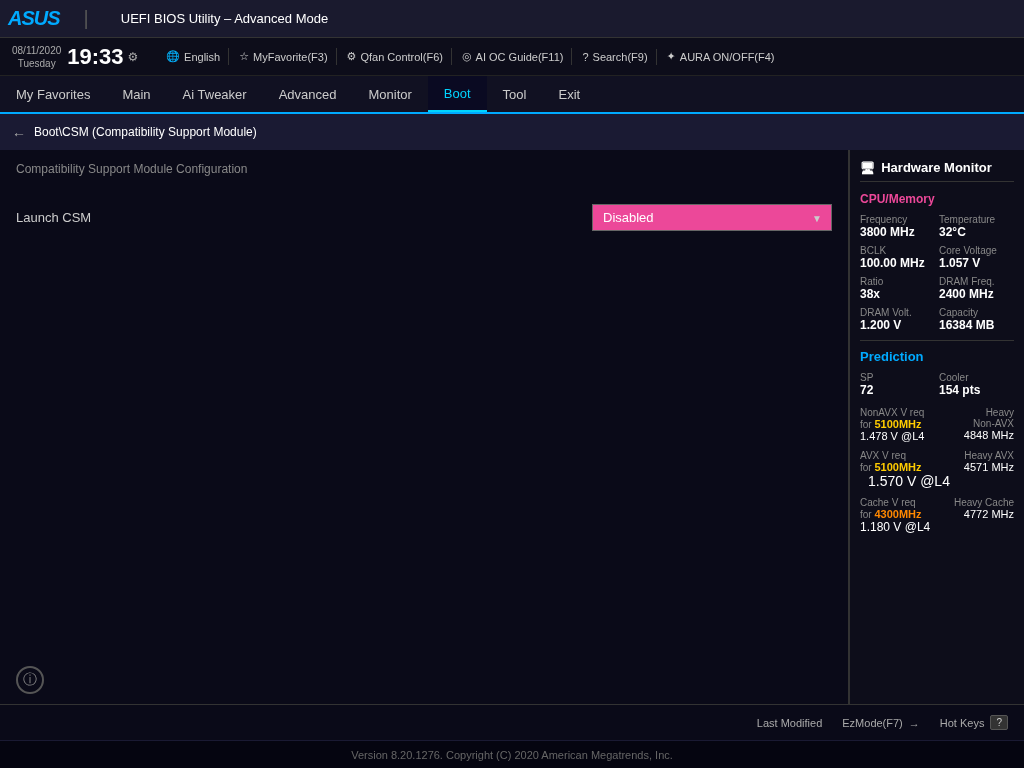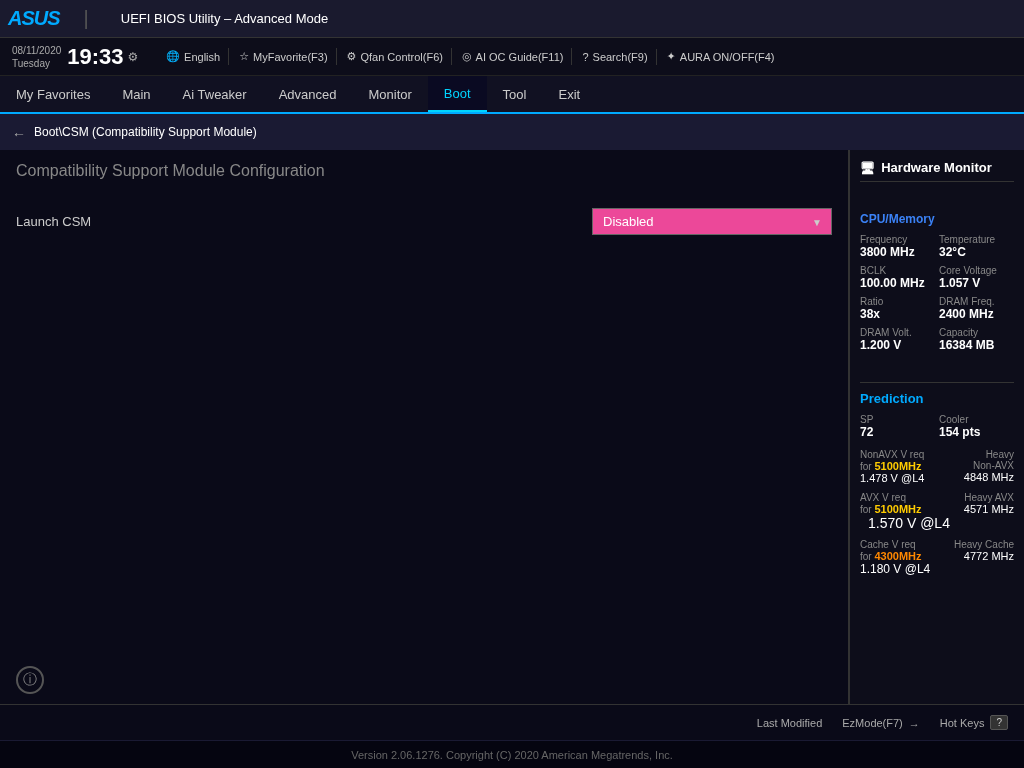--- a/index.html
+++ b/index.html
@@ -61,20 +61,21 @@
     
     .clock-bar {
       position: relative;
       z-index: 10;
       background: #0d0d1a;
       height: 38px;
       display: flex;
       align-items: center;
       padding: 0 12px;
       border-bottom: 1px solid #222;
+      text-align: center;
     }
     .date-display {
       color: #aaa;
       font-size: 10px;
       line-height: 1.3;
       margin-right: 6px;
     }
     .time-display {
       color: #fff;
       font-size: 22px;
@@ -168,21 +169,21 @@
       font-size: 12px;
     }
 
     
     .content-area {
       padding: 12px 16px;
       flex: 1;
     }
     .section-title {
       color: #888;
-      font-size: 16px;
+      font-size: 12px;
       margin-bottom: 20px;
     }
     .setting-row {
       display: flex;
       align-items: center;
       justify-content: space-between;
       padding: 8px 0;
     }
     .setting-label {
       color: #ccc;
@@ -239,31 +240,30 @@
       font-size: 13px;
       font-weight: bold;
       display: flex;
       align-items: center;
       gap: 6px;
       margin-bottom: 10px;
       padding-bottom: 6px;
       border-bottom: 1px solid #333;
     }
     .hw-section-title {
-      color: #3b82f6;
+      color: #ec4899;
       font-size: 12px;
       font-weight: bold;
       margin-bottom: 8px;
-      margin-top: 20px;
     }
     .hw-grid {
       display: grid;
       grid-template-columns: 1fr 1fr;
       gap: 6px 4px;
-      margin-bottom: 22px;
+      margin-bottom: 0;
     }
     .hw-item {}
     .hw-label {
       color: #888;
       font-size: 10px;
     }
     .hw-value {
       color: #fff;
       font-size: 12px;
       font-weight: bold;
@@ -550,14 +550,14 @@
     <span>EzMode(F7)</span>
     <span>→</span>
   </div>
   <div class="footer-item">
     <span>Hot Keys</span>
     <span class="footer-badge">?</span>
   </div>
 </div>
 
 <div class="version-bar">
-  <span class="version-text">Version 2.06.1276. Copyright (C) 2020 American Megatrends, Inc.</span>
+  <span class="version-text">Version 8.20.1276. Copyright (C) 2020 American Megatrends, Inc.</span>
 </div>
 
 </body></html>

